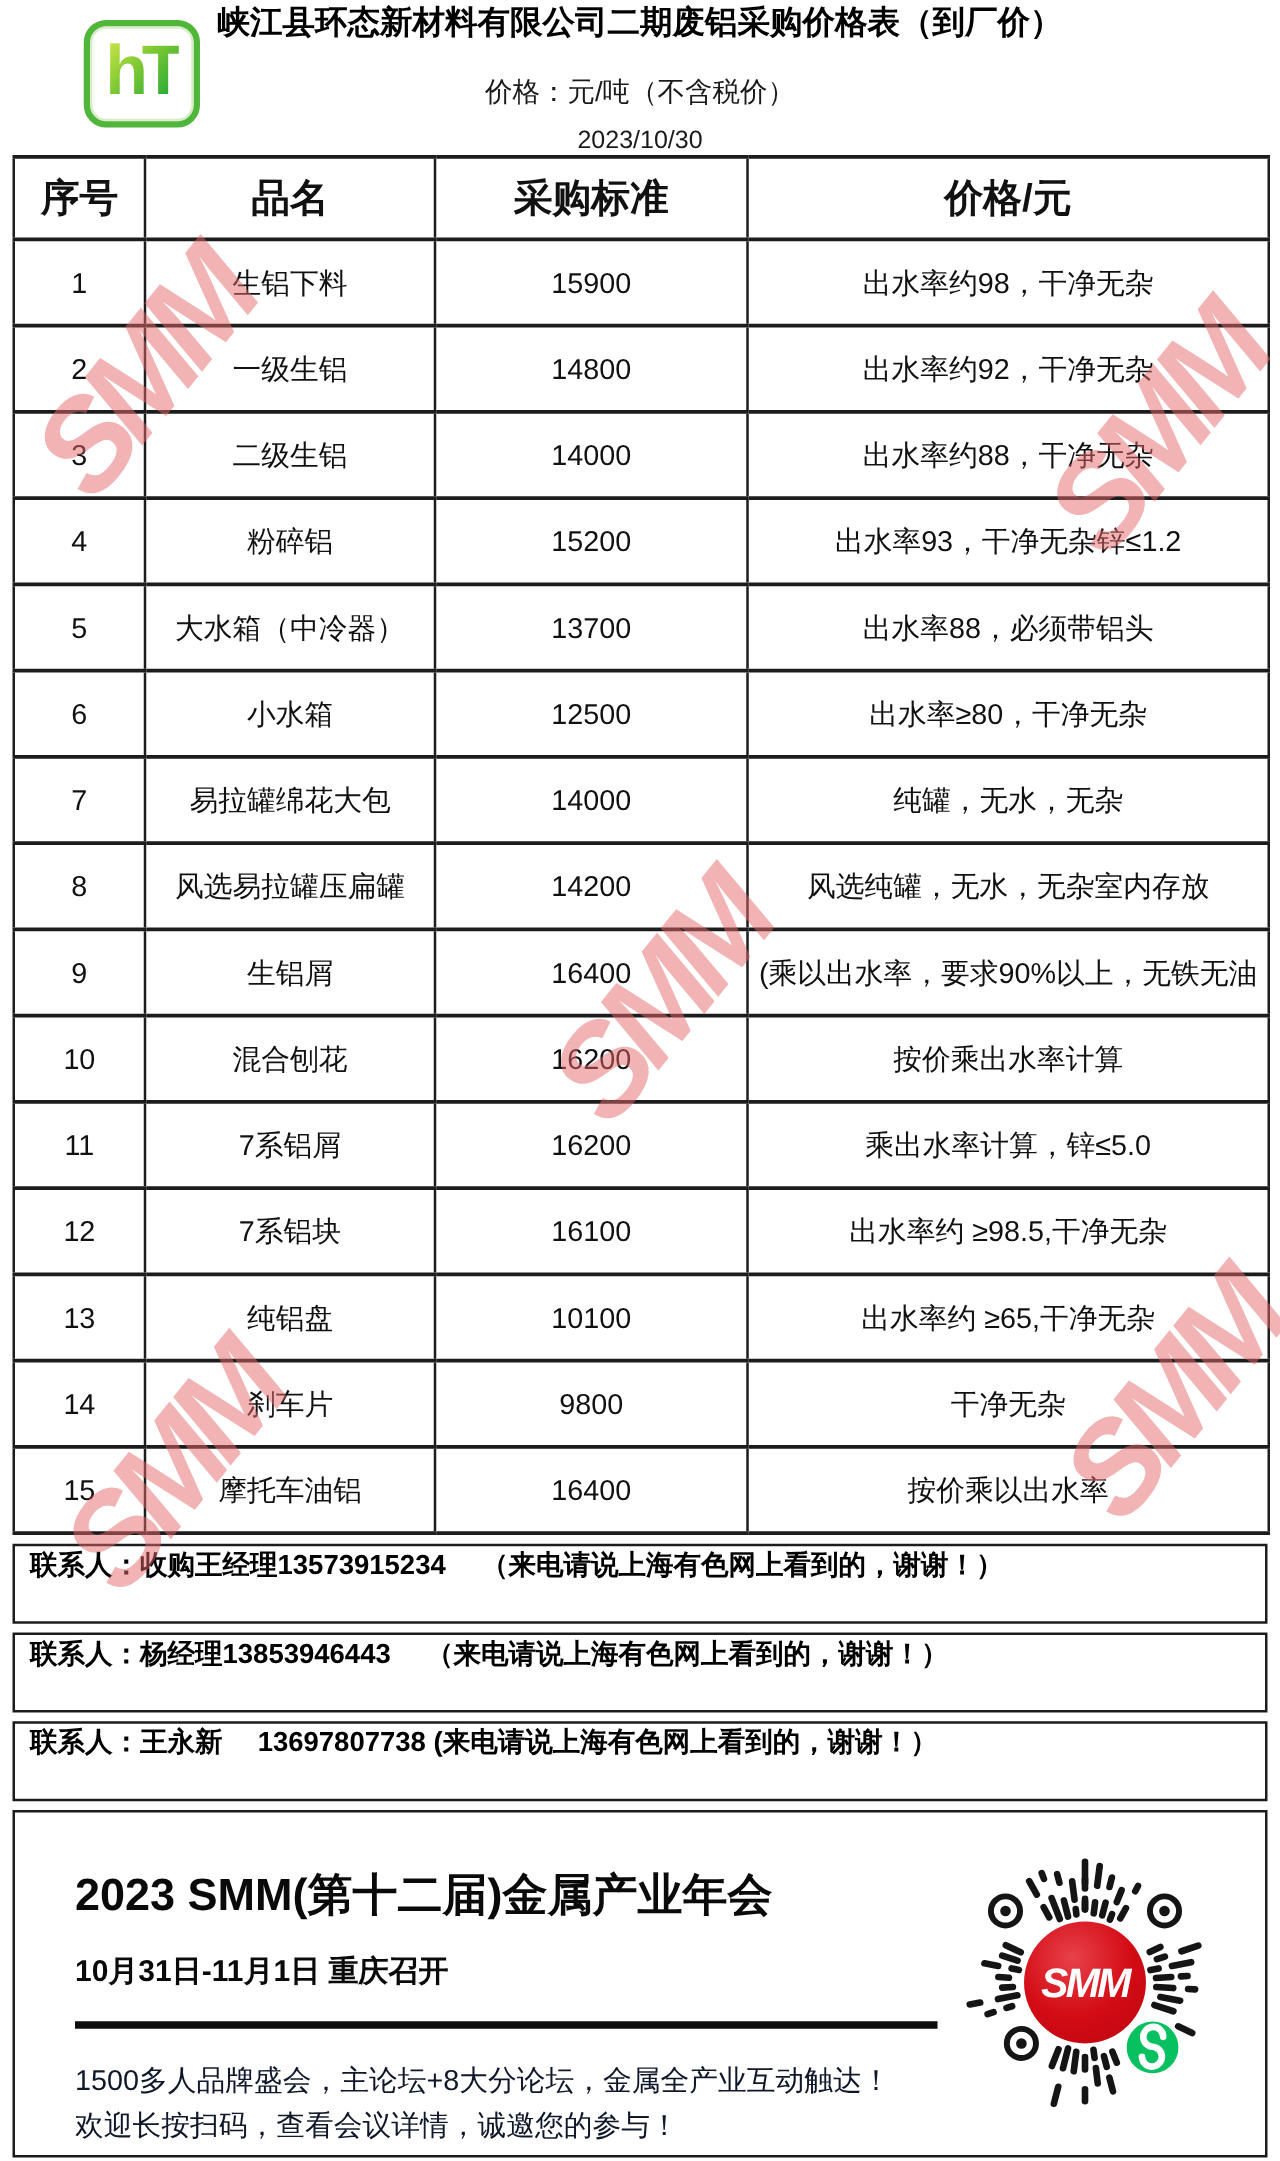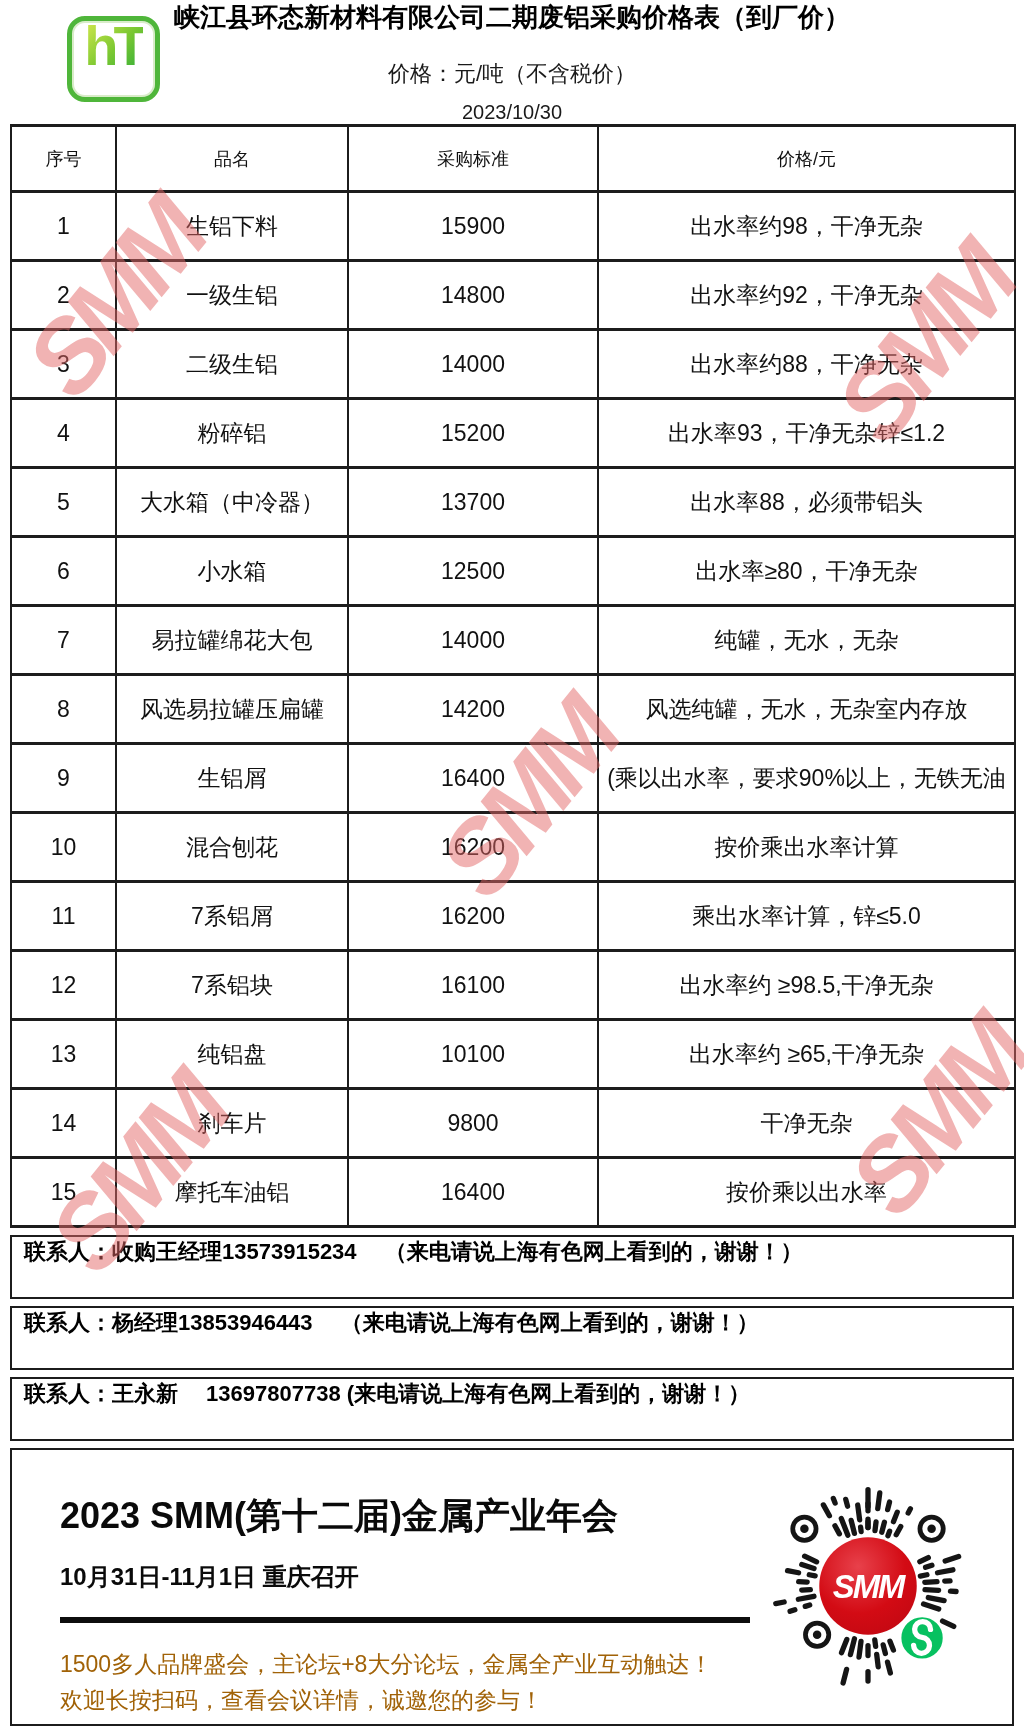--- a/index.html
+++ b/index.html
@@ -4,52 +4,52 @@
 <style>
   * { margin:0; padding:0; box-sizing:border-box; }
   html,body { background:#ffffff; }
   body { font-family:"Liberation Sans", sans-serif; color:#111; }
   .page { position:relative; width:1024px; height:1729px; background:#fff; overflow:hidden; }
 
   
   .doc-header { position:relative; height:124px; }
   .logo { position:absolute; left:67px; top:16px; width:93px; height:86px;
           border:5px solid #4fb63a; border-radius:18px; background:#fff;
-          display:flex; justify-content:center;
+          display:flex; align-items:center; justify-content:center;
           box-shadow:0 0 0 2px #d9ecc9 inset; }
   .logo-text { font-size:56px; font-weight:900; letter-spacing:-5px; line-height:1;
                background:linear-gradient(135deg,#d9ea4e 0%,#7cc832 45%,#0fa23c 100%);
                -webkit-background-clip:text; background-clip:text; color:transparent;
                transform:translateY(-3px); }
   .titles { text-align:center; }
   .doc-title { font-size:26px; font-weight:bold; color:#000; }
   .doc-subtitle { font-size:22px; margin-top:24px; color:#1a1a1a; }
   .doc-date { font-size:20px; margin-top:12px; color:#1a1a1a; }
 
   
   table.price { border-collapse:collapse; table-layout:fixed; width:1004px; margin:0 10px; }
   table.price col.c1{width:105px;} table.price col.c2{width:232px;}
   table.price col.c3{width:250px;} table.price col.c4{width:417px;}
   table.price th, table.price td { border:2px solid #1c1c1c; border-top-width:3px; border-bottom-width:3px;
                                    text-align:center; vertical-align:middle; background:transparent; }
-  table.price th { height:66px; font-size:18px; font-weight:normal; }
+  table.price th { height:66px; font-size:31px; font-weight:bold; }
   table.price td { height:69px; font-size:23px; font-weight:normal; }
 
   
   .contact-box { width:1004px; margin:7px 10px 0 10px; height:64px; border:2px solid #1c1c1c;
                  display:flex; align-items:flex-start; padding-left:12px;
                  font-size:22px; font-weight:bold; color:#000; }
 
   
   .footer-box { position:relative; width:1004px; margin:7px 10px 0 10px; height:278px;
                 border:2px solid #1c1c1c; padding:42px 0 0 48px; }
   .event-title { font-size:36px; font-weight:bold; color:#0a0a0a; letter-spacing:0px; }
   .event-date { font-size:24px; font-weight:bold; margin-top:20px; color:#0a0a0a; }
   .event-divider { width:690px; height:6px; background:#0d0d0d; margin:24px 0 24px 0; }
-  .event-line { font-size:23px; color:#a16207; line-height:1.55; width:700px; }
+  .event-line { font-size:23px; color:#0f172a; line-height:1.55; width:700px; }
 
   .qr-wrap { position:absolute; right:38px; top:30px; width:212px; height:212px; }
   .qr-wrap svg { width:100%; height:100%; }
 
   
   .wm { position:absolute; z-index:6; font-size:102px; font-weight:900; font-style:italic;
         letter-spacing:-9px; color:rgba(228,104,104,0.5); pointer-events:none; white-space:nowrap;
         transform-origin:center center; }
   .wm1 { left:115px; top:300px; transform:translate(-50%,-50%) rotate(-51deg); }
   .wm2 { left:925px; top:345px; transform:translate(-50%,-50%) rotate(-51deg); }

